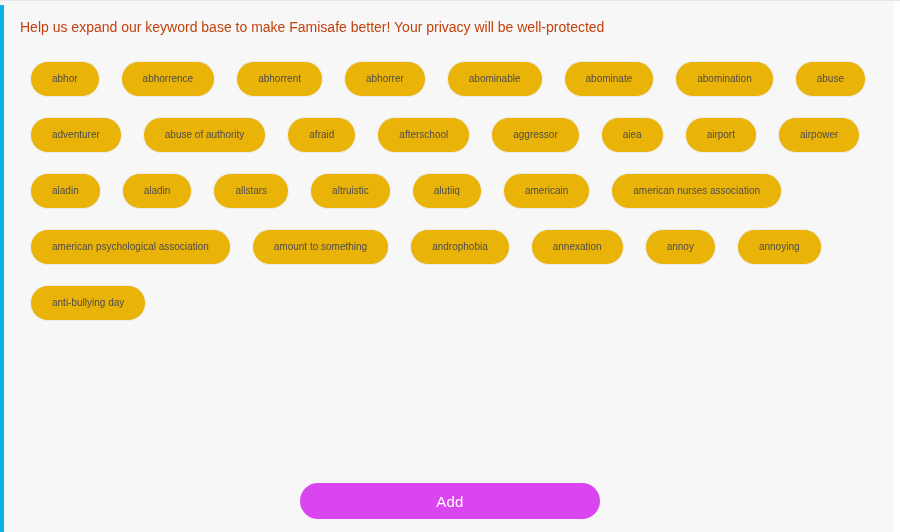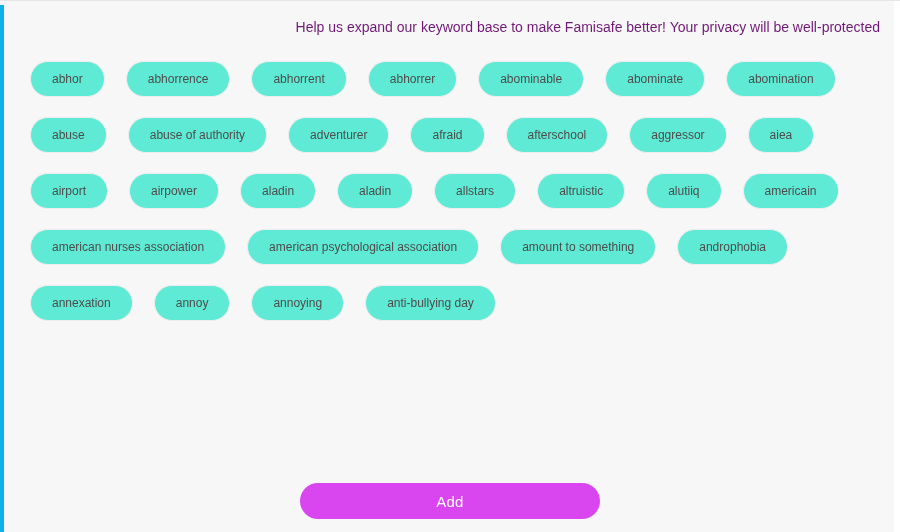--- a/index.html
+++ b/index.html
@@ -89,44 +89,44 @@
   
   .content {
     position: relative;
     flex: 1 1 auto;
     background: #f7f7f7;
     box-sizing: border-box;
     padding: 0 0 0 0;
     overflow: hidden;
   }
   .subtitle {
-    text-align: right;
+    text-align: left;
     font-size: 14px;
-    color: #701a75;
+    color: #c2410c;
     padding: 18px 20px 0 20px;
     line-height: 18px;
     user-select: none;
   }
 
   .chips {
     display: flex;
     flex-wrap: wrap;
     gap: 20px 21px;
     padding: 25px 24px 0 30px;
     align-content: flex-start;
     box-sizing: border-box;
   }
   .chip {
-    background: #5eead4;
+    background: #eab308;
     border: 1px solid #ededed;
     border-radius: 999px;
     height: 36px;
     line-height: 34px;
     padding: 0 21px;
-    font-size: 12px;
+    font-size: 10px;
     color: #4d4d4d;
     white-space: nowrap;
     cursor: pointer;
     box-sizing: border-box;
     user-select: none;
   }
 
   
   .footer {
     position: absolute;
@@ -177,22 +177,22 @@
     <div class="subtitle">Help us expand our keyword base to make Famisafe better! Your privacy will be well-protected</div>
     <div class="chips">
         <div class="chip">abhor</div>
         <div class="chip">abhorrence</div>
         <div class="chip">abhorrent</div>
         <div class="chip">abhorrer</div>
         <div class="chip">abominable</div>
         <div class="chip">abominate</div>
         <div class="chip">abomination</div>
         <div class="chip">abuse</div>
+        <div class="chip">adventurer</div>
         <div class="chip">abuse of authority</div>
-        <div class="chip">adventurer</div>
         <div class="chip">afraid</div>
         <div class="chip">afterschool</div>
         <div class="chip">aggressor</div>
         <div class="chip">aiea</div>
         <div class="chip">airport</div>
         <div class="chip">airpower</div>
         <div class="chip">aladin</div>
         <div class="chip">aladin</div>
         <div class="chip">allstars</div>
         <div class="chip">altruistic</div>

